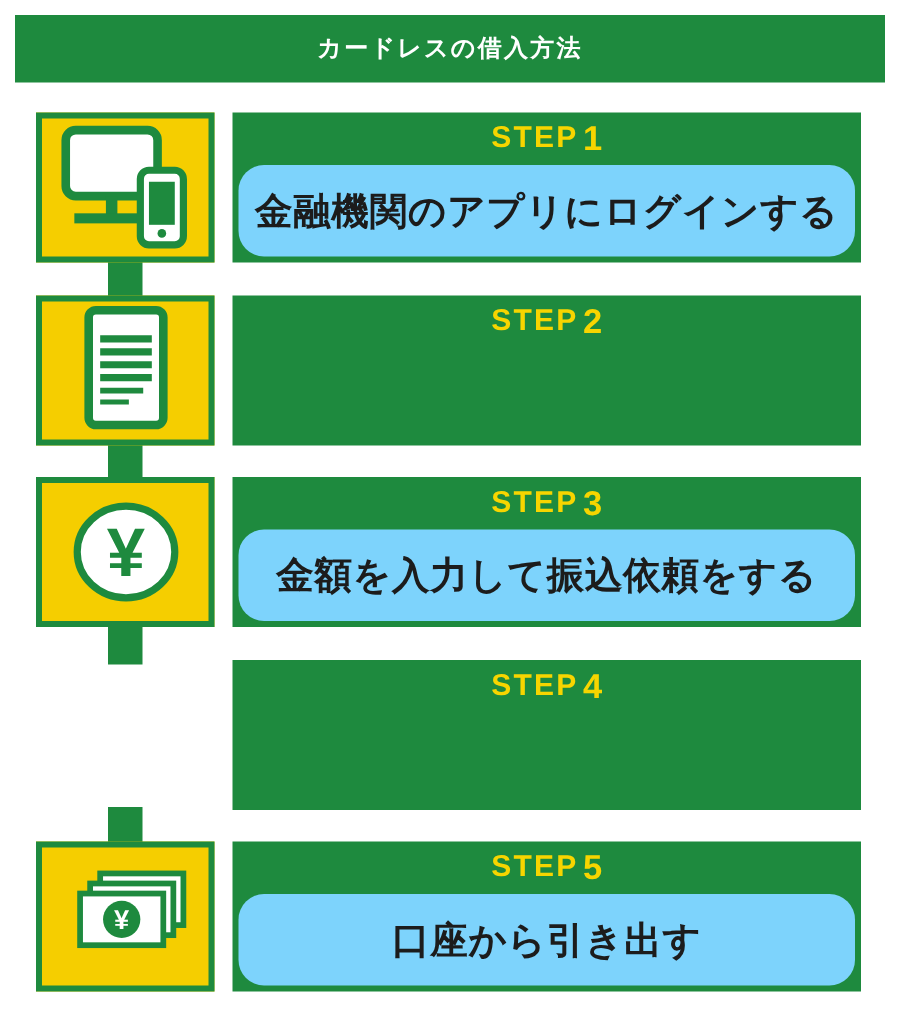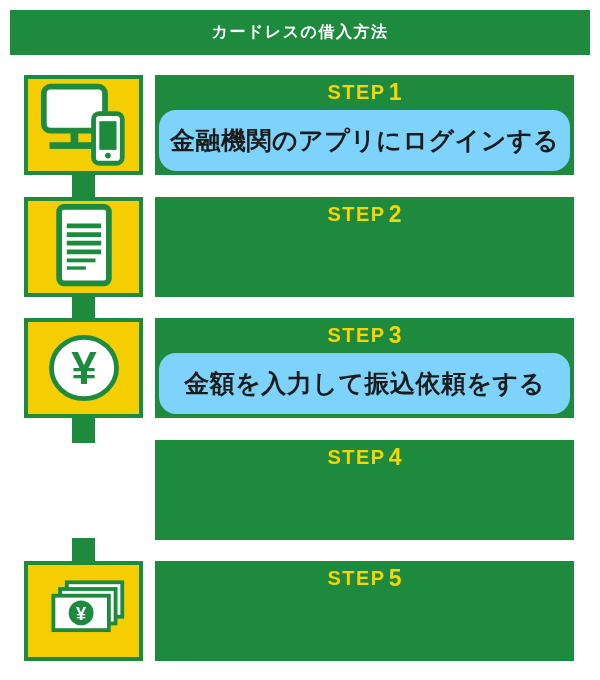--- a/index.html
+++ b/index.html
@@ -135,16 +135,17 @@
         <rect x="20" y="30" width="58" height="36" fill="#ffffff" stroke="#1e8a3e" stroke-width="4"></rect>
         <circle cx="49" cy="48" r="13" fill="#1e8a3e"></circle>
         <text x="49" y="55" text-anchor="middle" font-size="19" font-weight="bold" fill="#ffffff">¥</text>
       </svg>
     </div>
     <div class="step-box">
       <div class="step-header">
         <span>STEP</span>
         <span class="step-num">5</span>
       </div>
+      <div class="step-body">口座から引き出す</div>
     </div>
   </div>
 
 </div>
 
 </body></html>

